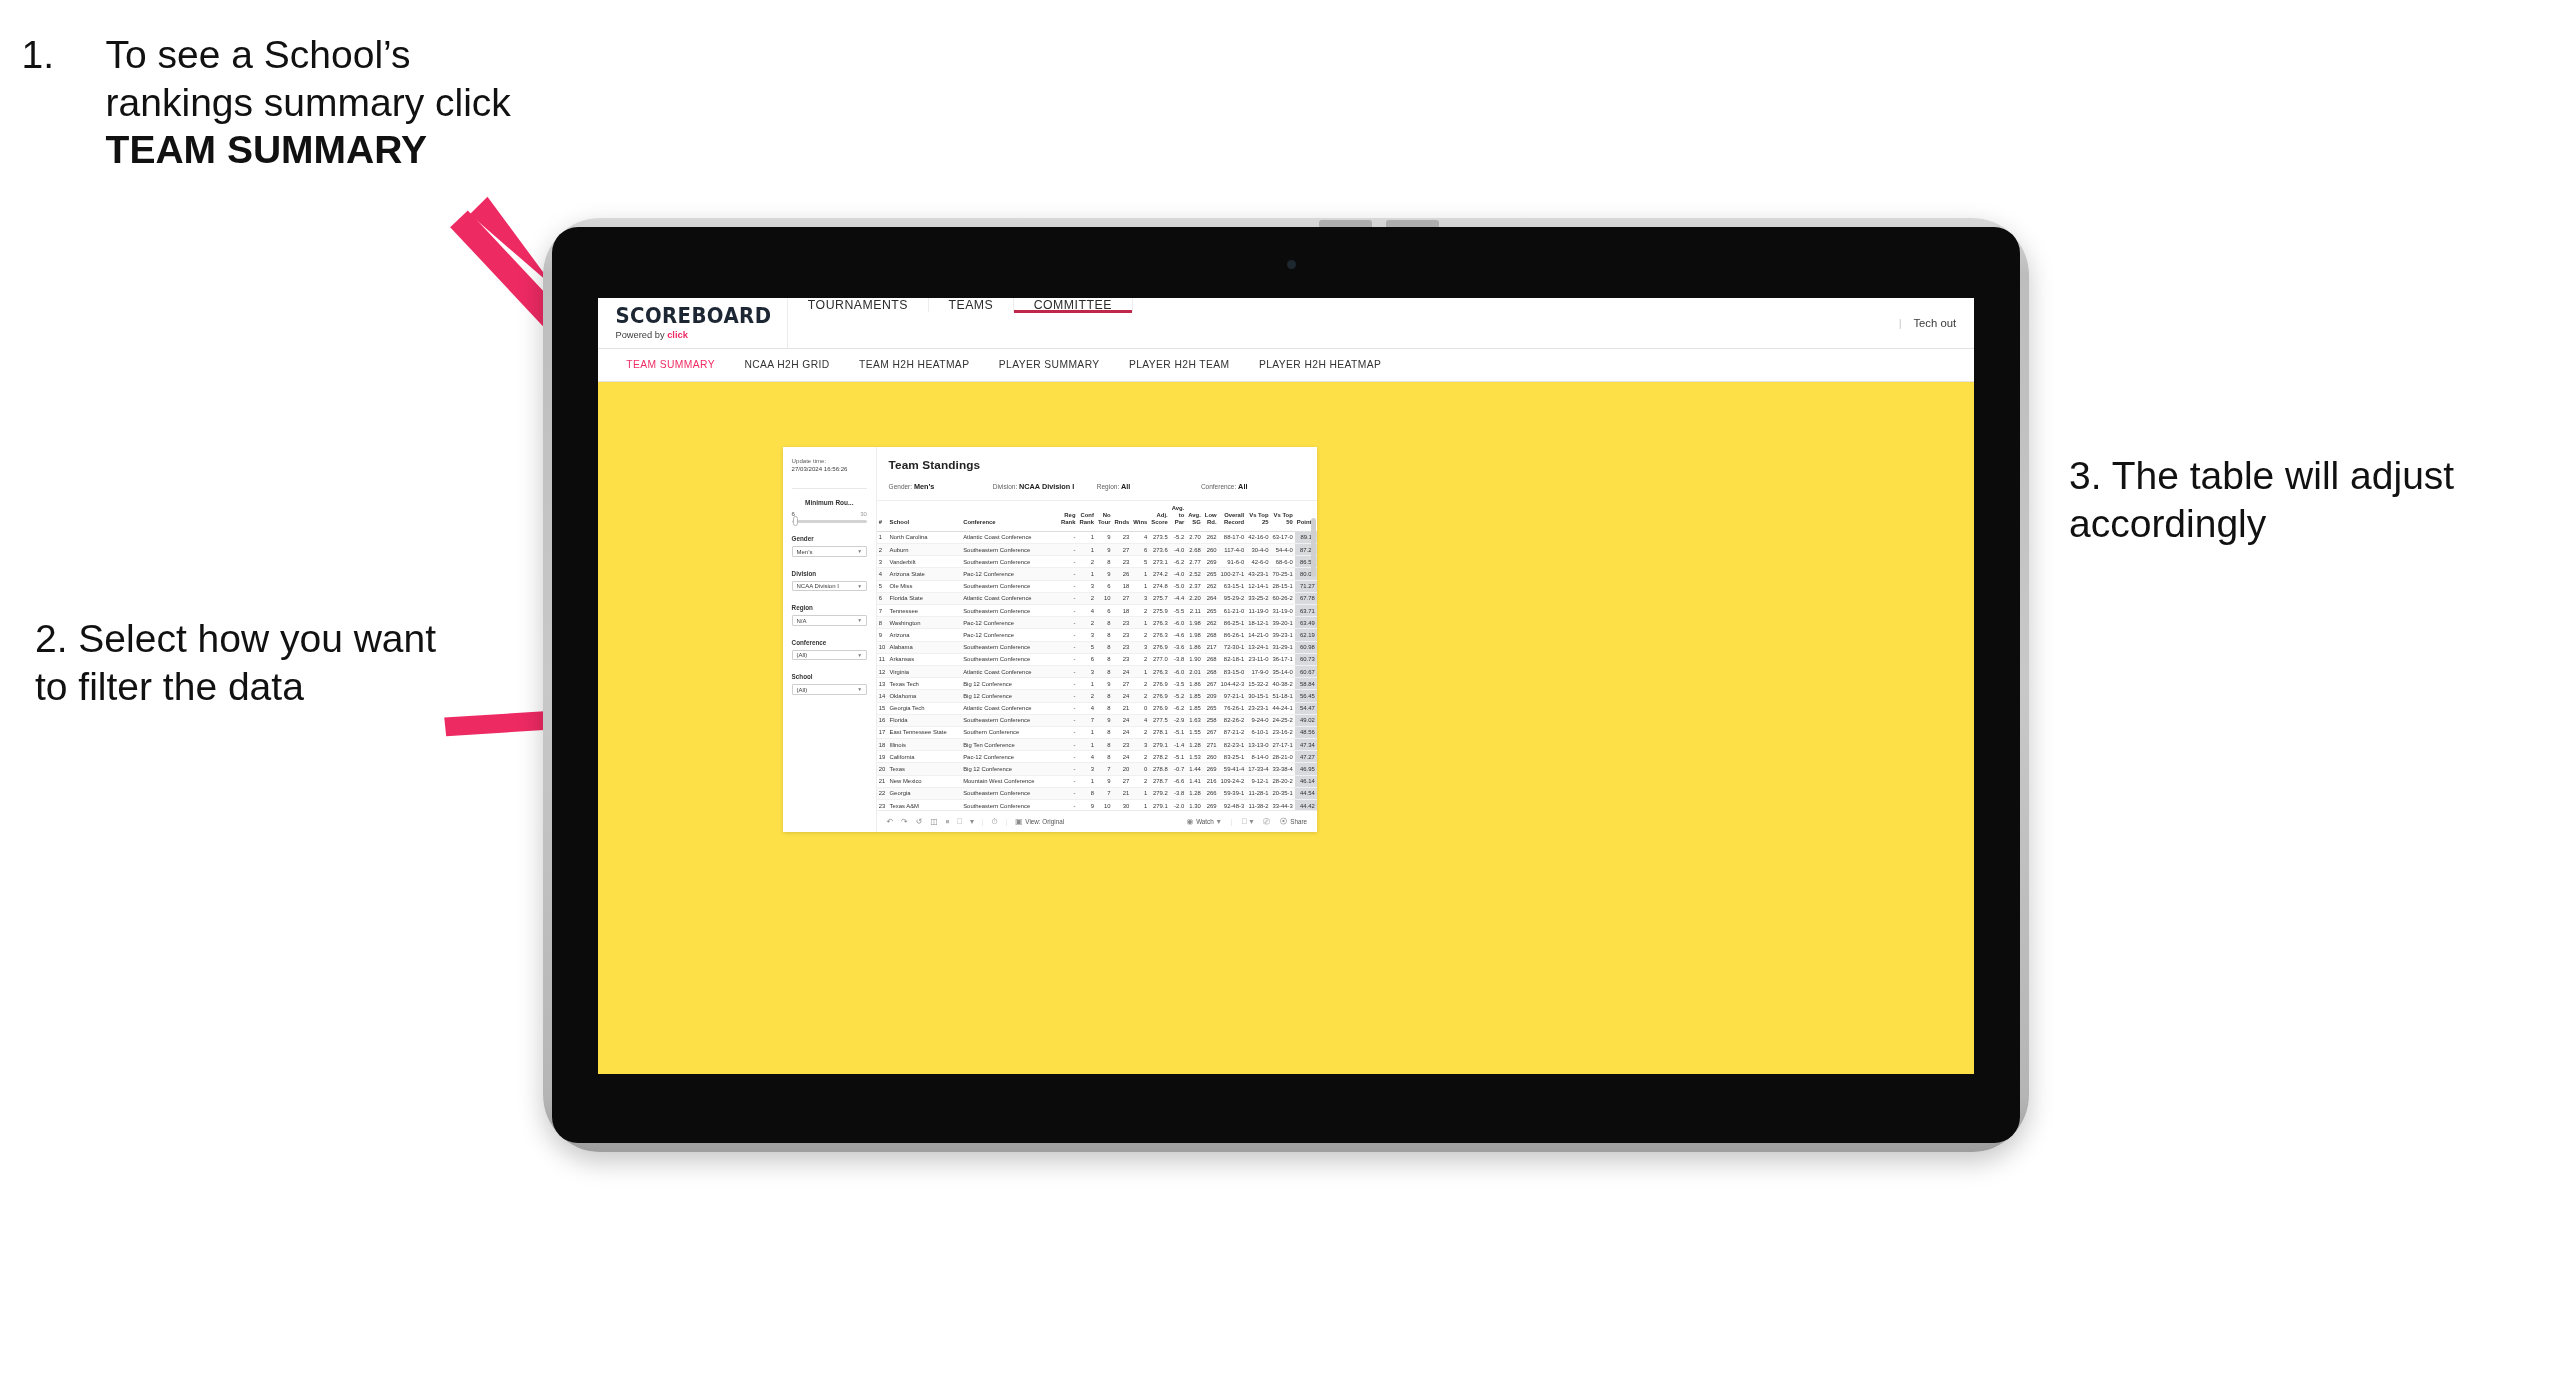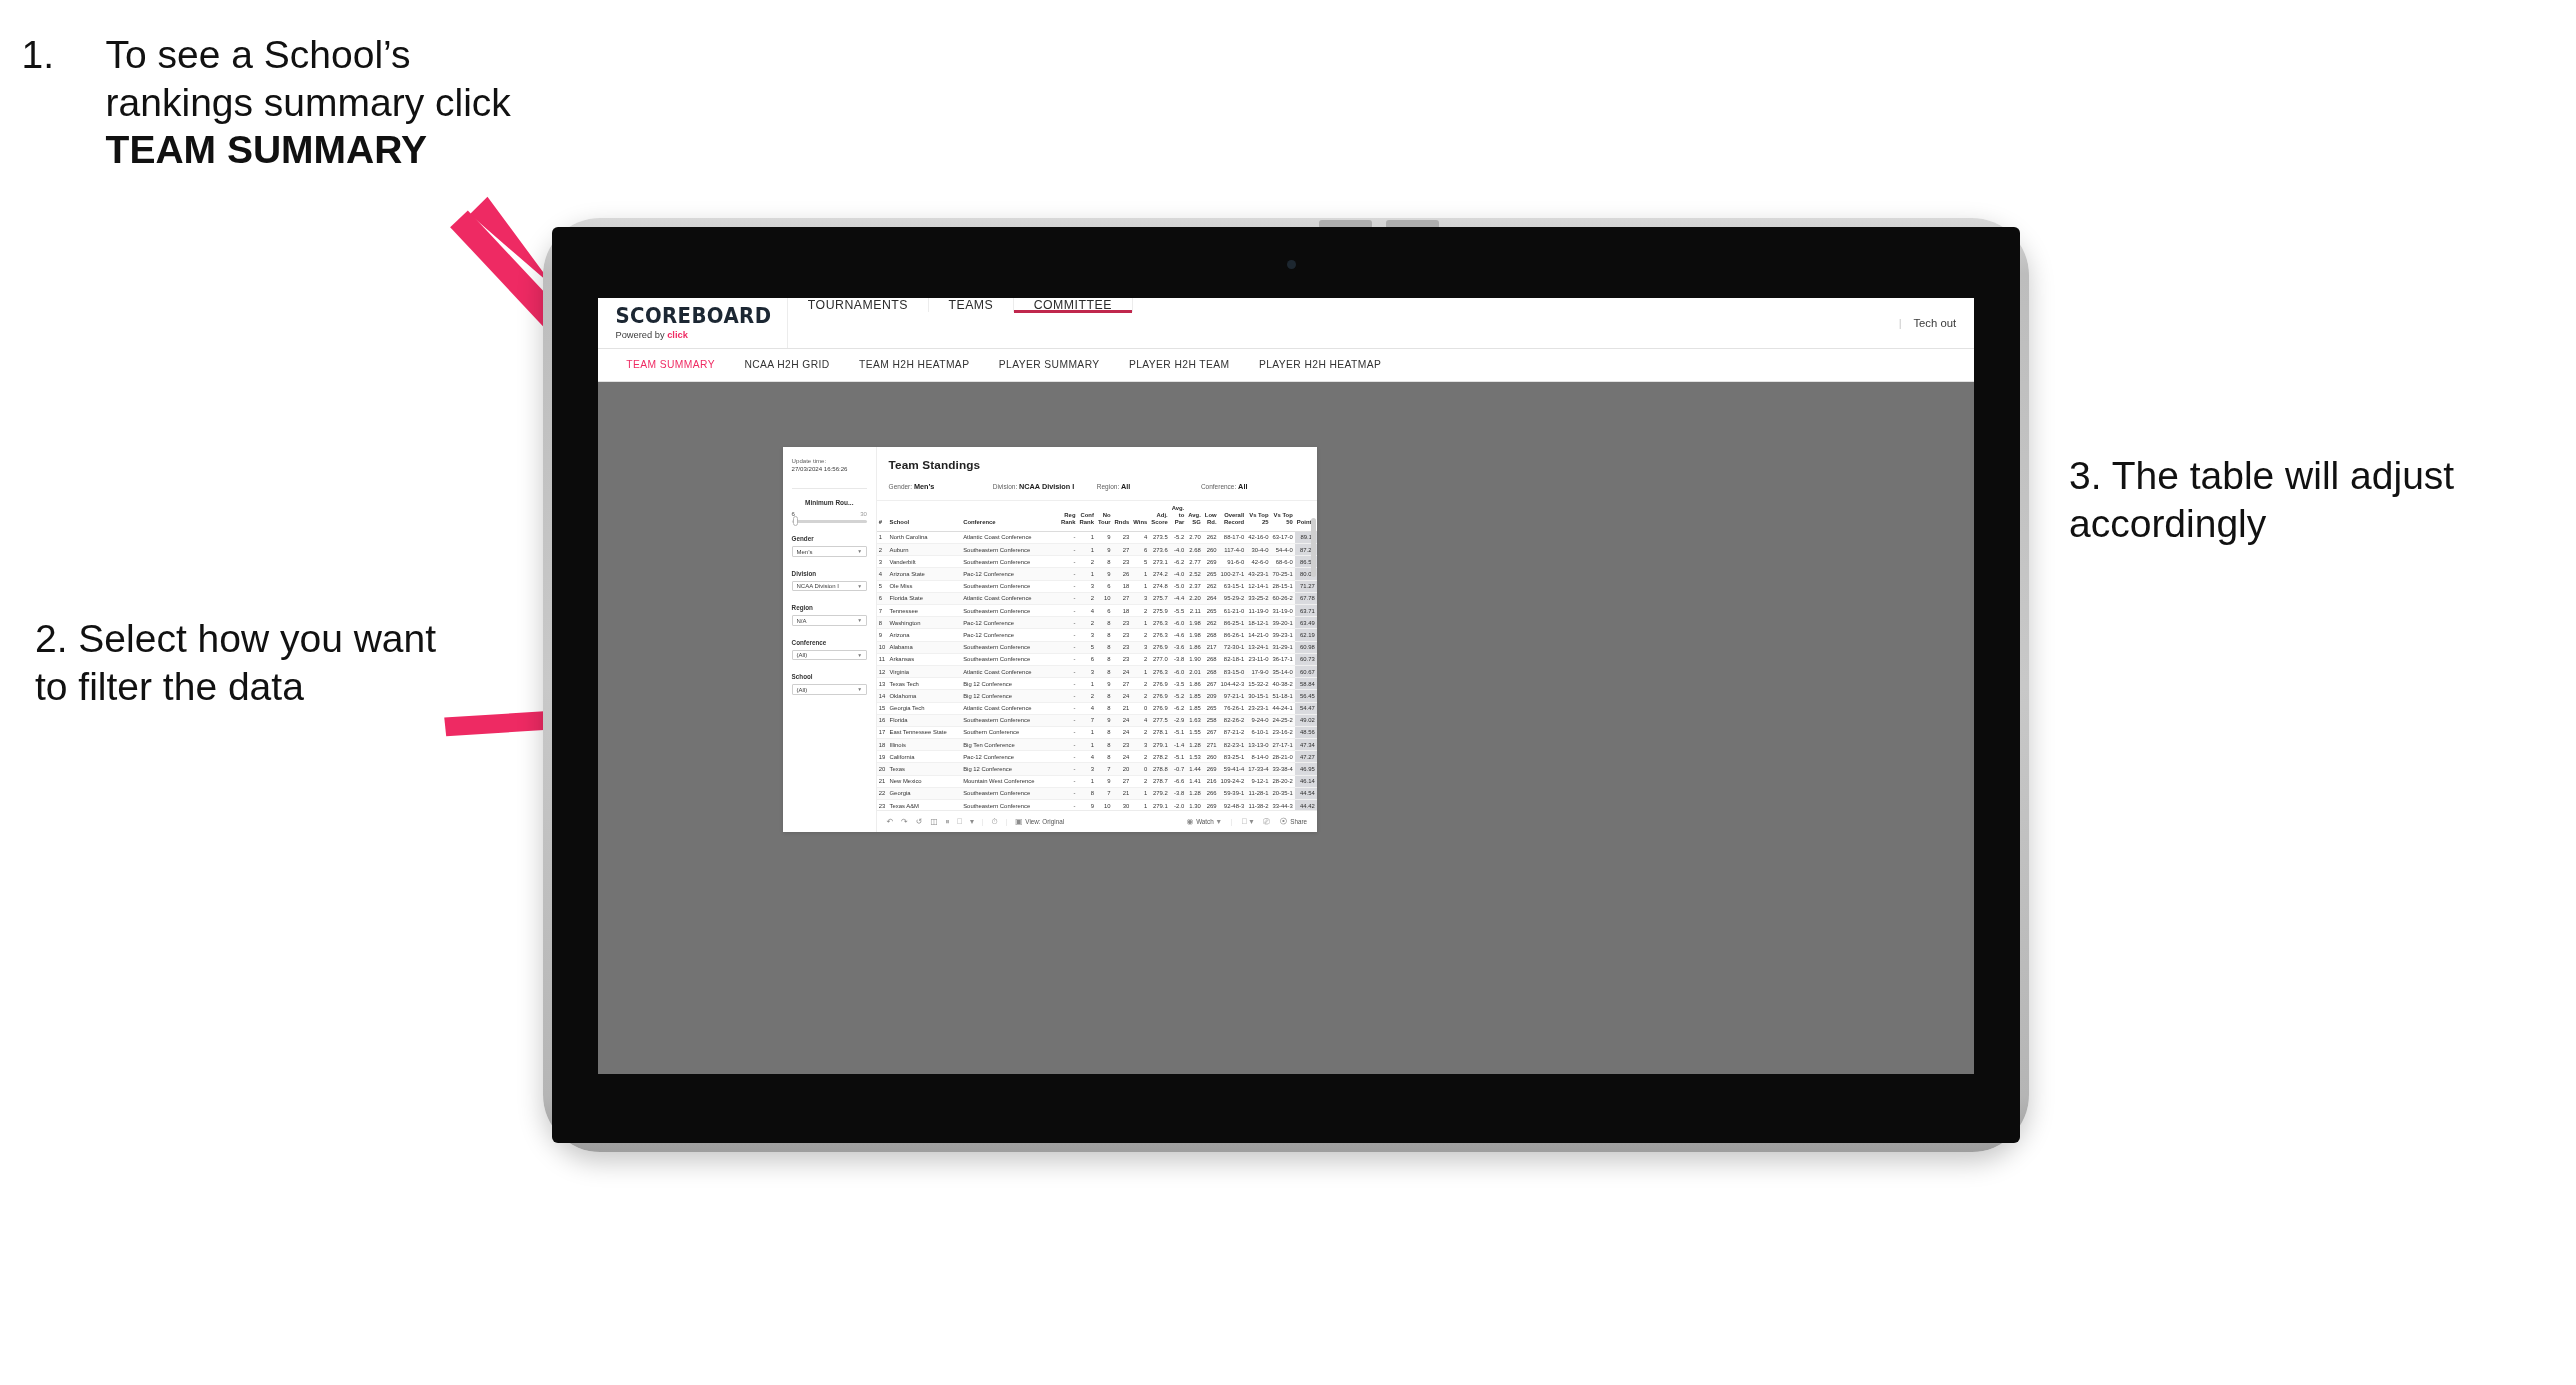--- a/index.html
+++ b/index.html
@@ -24,21 +24,21 @@
   .arrow-svg { position:absolute; left:0; top:0; width:2576px; height:1386px; pointer-events:none; }
   .tablet-outer {
     position: absolute; left: 543px; top: 218px;
     width: 1486px; height: 934px;
     background: linear-gradient(180deg,#d8d8d8 0%, #bdbdbd 6%, #c8c8c8 50%, #b5b5b5 94%, #9e9e9e 100%);
     border-radius: 57px;
     box-shadow: 0 9.8px 25.6px rgba(0,0,0,0.22);
   }
   .tablet-bezel {
     position:absolute; left: 8.8px; top: 8.8px; right: 8.8px; bottom: 8.8px;
-    background: #0b0b0b; border-radius: 6px;
+    background: #0b0b0b; border-radius: 26px;
   }
   .tablet-screen {
     position:absolute; left: 46px; top: 71px;
     width: 1376px; height: 776px;
     background: #eceef0;
     overflow: hidden;
   }
   .cam { position:absolute; left: 735px; top: 33px; width:8.8px; height:8.8px; border-radius:50%; background:#1d2730; }
   .btn-side { position:absolute; background:#0d0d0d; border-radius:2.9px; }
   .btn-top1 { left: 776px; top: 2px; width: 53px; height: 8.8px; background:#aeaeae; }
@@ -60,21 +60,21 @@
     color:#2b2b2b; text-decoration:none; border-right:1px solid #ececec; position:relative;
   }
   .topnav a.active::after { content:""; position:absolute; left:0; right:0; bottom:-1px; height:2.9px; background:#c0274d; }
   .topbar-right { margin-left:auto; display:flex; align-items:center; padding-right:17.7px; gap:11.8px; font-size:11.3px; color:#3a3a3a; }
   .topbar-right .sep { color:#c9c9c9; }
 
   .subnav { height: 33px; background:#fff; display:flex; align-items:center; padding-left:13.8px; gap:0; border-bottom:1px solid #e2e2e2; }
   .subnav a { font-size:10.3px; letter-spacing:0.4px; color:#333; text-decoration:none; padding: 0 14.7px; }
   .subnav a.active { color:#ef2b63; }
 
-  .canvas { background:#737373; height: 692px; position:relative; }
+  .canvas { background:#fde047; height: 692px; position:relative; }
 
   
   .report {
     position:absolute; left: 185px; top: 65px; width: 534px; height: 385px;
     background:#fff; box-shadow: 0 1px 3.9px rgba(0,0,0,0.14);
     display:flex; flex-direction:column;
   }
   .report-body { flex:1; display:flex; min-height:0; }
   .filters { width: 94px; border-right:1px solid #ededed; padding: 9.8px 8.8px 0 8.8px; }
   .upd-label { font-size:6.1px; color:#5d5d5d; line-height:1.45; }

